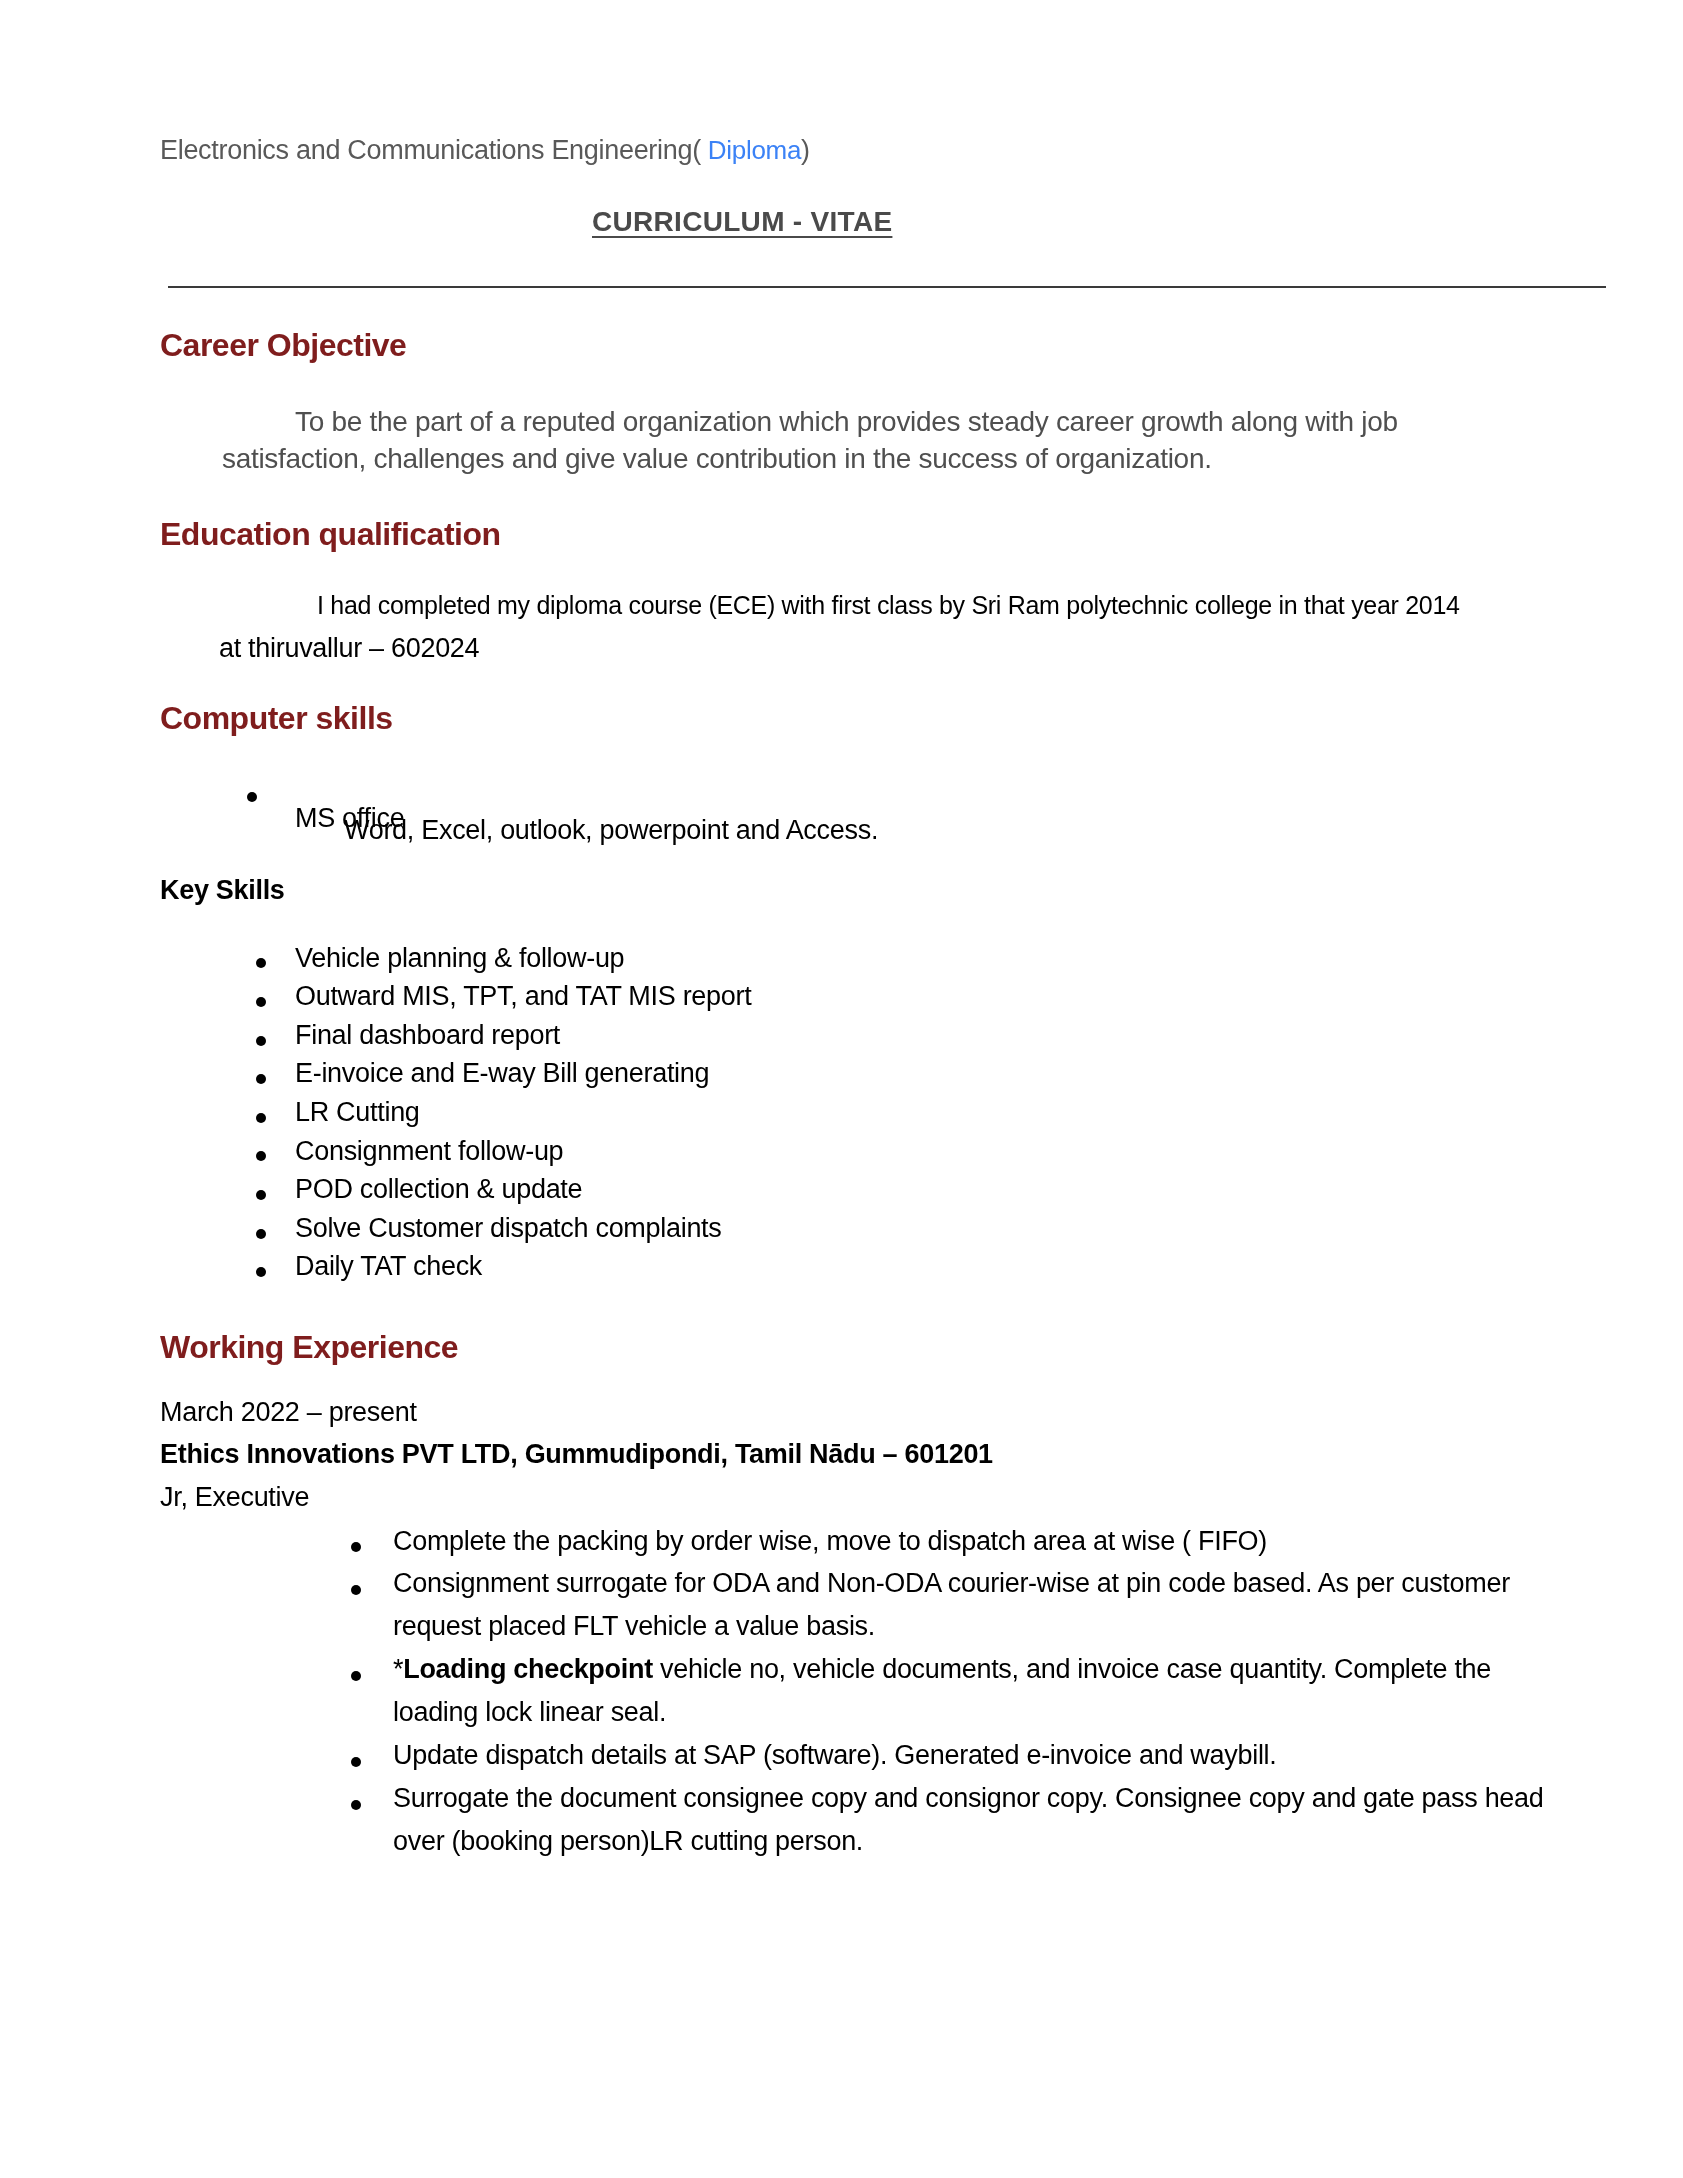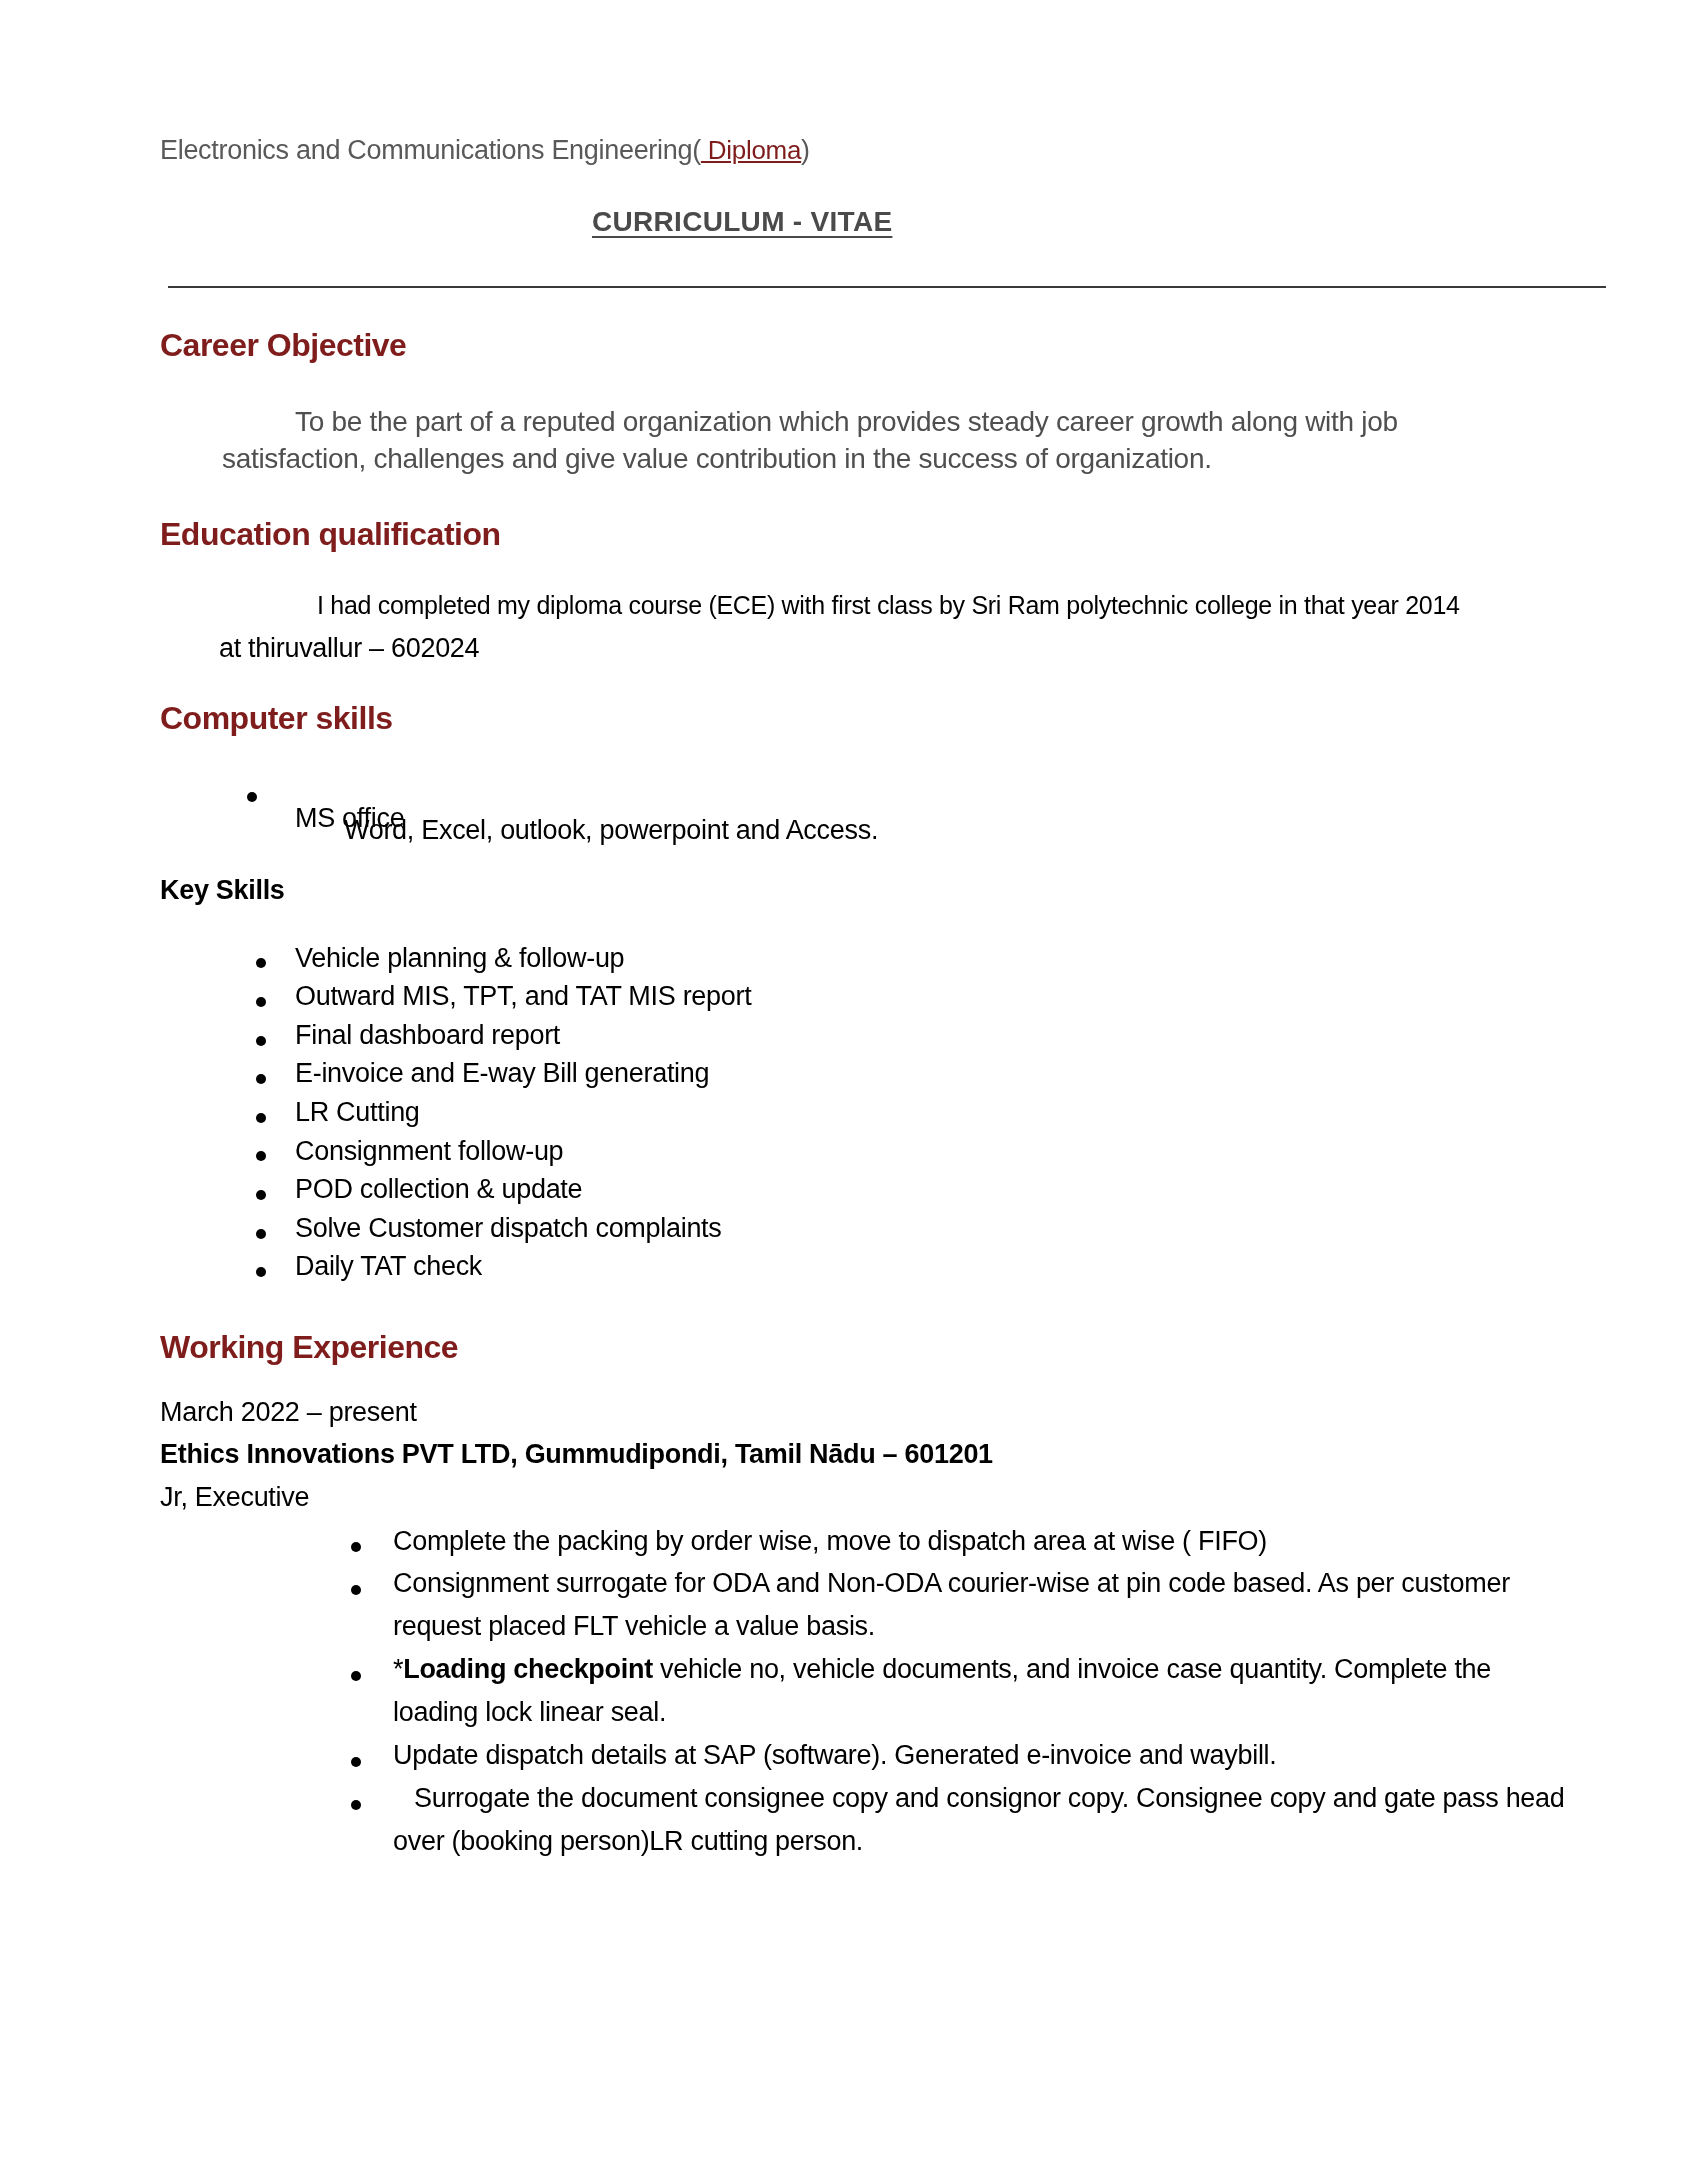--- a/index.html
+++ b/index.html
@@ -1,20 +1,20 @@
 <!DOCTYPE html>
 <html><head>
 <meta charset="utf-8">
 <style>
   html, body { margin:0; padding:0; background:#ffffff; }
   body { width:1683px; height:2178px; position:relative; overflow:hidden;
          font-family:"Liberation Sans", sans-serif; color:#000; }
   .abs { position:absolute; white-space:nowrap; }
   .subtitle { left:160px; top:135px; font-size:27px; color:#595959; letter-spacing:-0.3px; }
-  .subtitle .dip { color:#7f1d1d; font-size:26px;text-decoration:underline; }
+  .subtitle .dip { color:#3b82f6; font-size:26px; }
   .title { left:592px; top:206px; font-size:28px; font-weight:bold; color:#4a4a4a;
            text-decoration:underline; text-decoration-thickness:2px; text-underline-offset:5px; letter-spacing:0.3px; }
   .rule { position:absolute; left:168px; top:286px; width:1438px; height:2px; background:#3a3a3a; }
   .h { font-size:32px; font-weight:bold; color:#7f1d1d; letter-spacing:-0.5px; }
   .body-gray { font-size:28px; color:#4f4f4f; letter-spacing:-0.3px; }
   .txt { font-size:27px; color:#000; letter-spacing:-0.3px; }
   .bold { font-weight:bold; }
   .bullet { position:absolute; width:10px; height:10px; border-radius:50%; background:#000; }
 </style>
 </head>
@@ -96,17 +96,17 @@
     <div class="bullet" style="left:351px; top:1671px;"></div>
     <div class="abs txt" style="left:393px; top:1654px;"><span>*</span><span class="bold">Loading checkpoint</span><span> vehicle no, vehicle documents, and invoice case quantity. Complete the</span></div>
     <div class="abs txt" style="left:393px; top:1697px;">loading lock linear seal.</div>
   </div>
   <div>
     <div class="bullet" style="left:351px; top:1757px;"></div>
     <div class="abs txt" style="left:393px; top:1740px;">Update dispatch details at SAP (software). Generated e-invoice and waybill.</div>
   </div>
   <div>
     <div class="bullet" style="left:351px; top:1800px;"></div>
-    <div class="abs txt" style="left:414px; top:1783px;text-align:right;">Surrogate the document consignee copy and consignor copy. Consignee copy and gate pass head</div>
+    <div class="abs txt" style="left:393px; top:1783px;text-align:right;">Surrogate the document consignee copy and consignor copy. Consignee copy and gate pass head</div>
     <div class="abs txt" style="left:393px; top:1826px;">over (booking person)LR cutting person.</div>
   </div>
 </div>
 
 
 </body></html>

